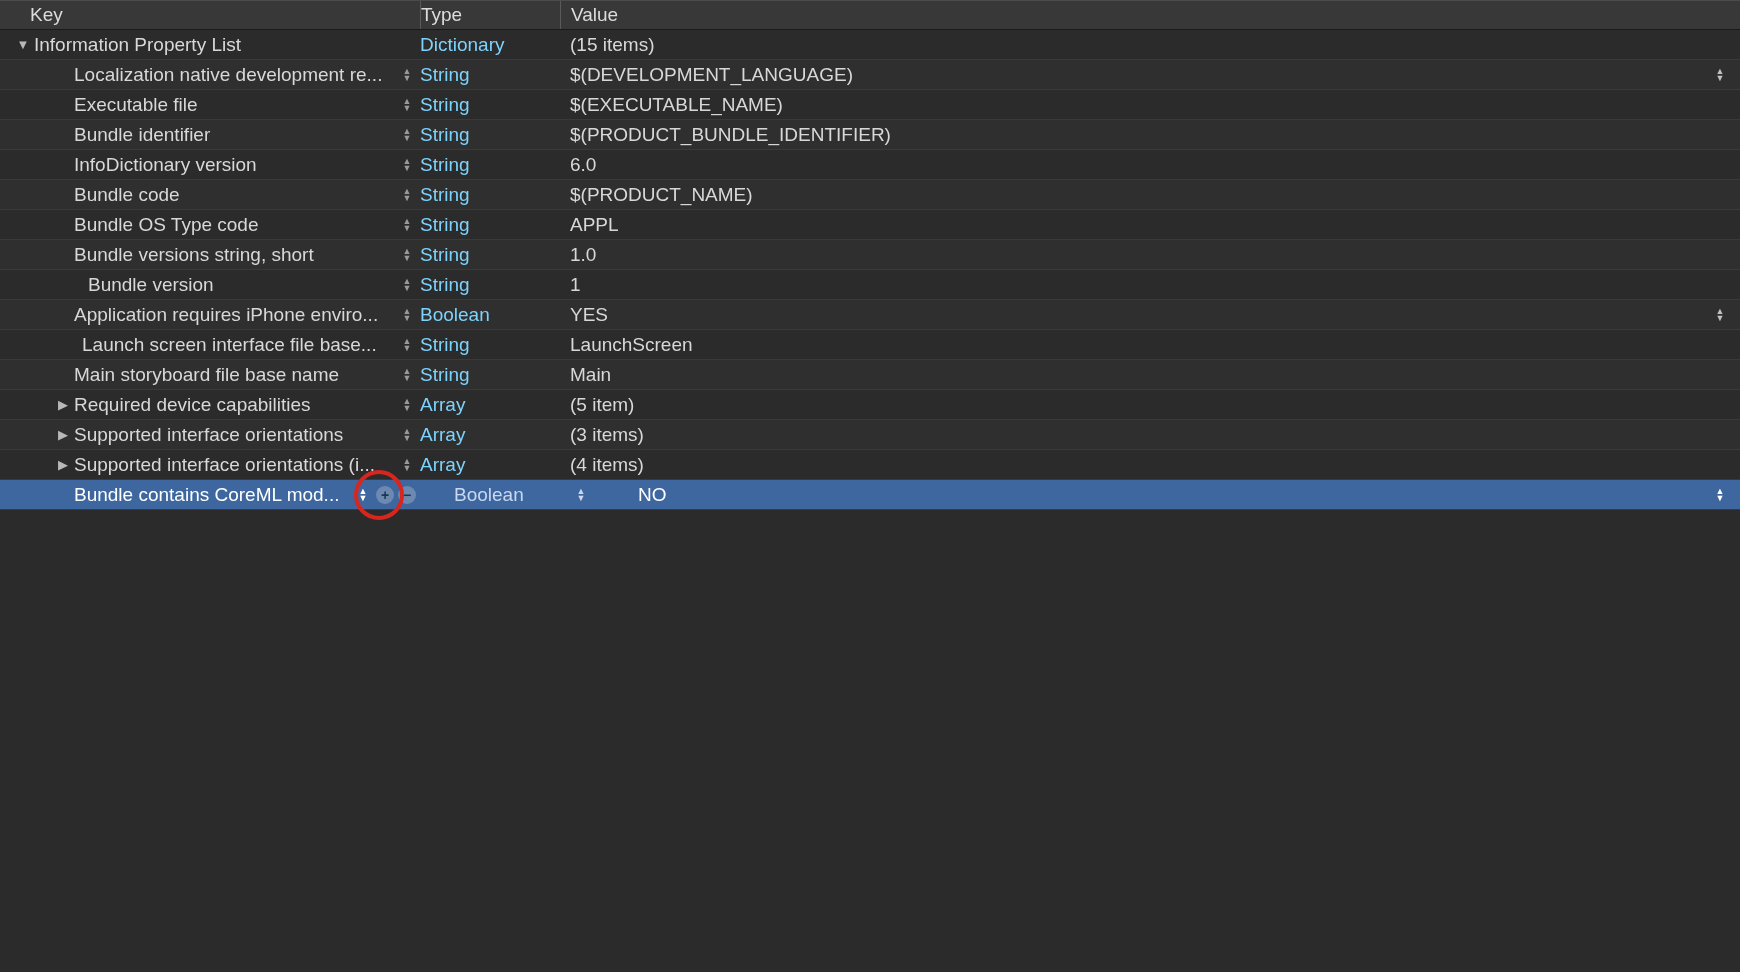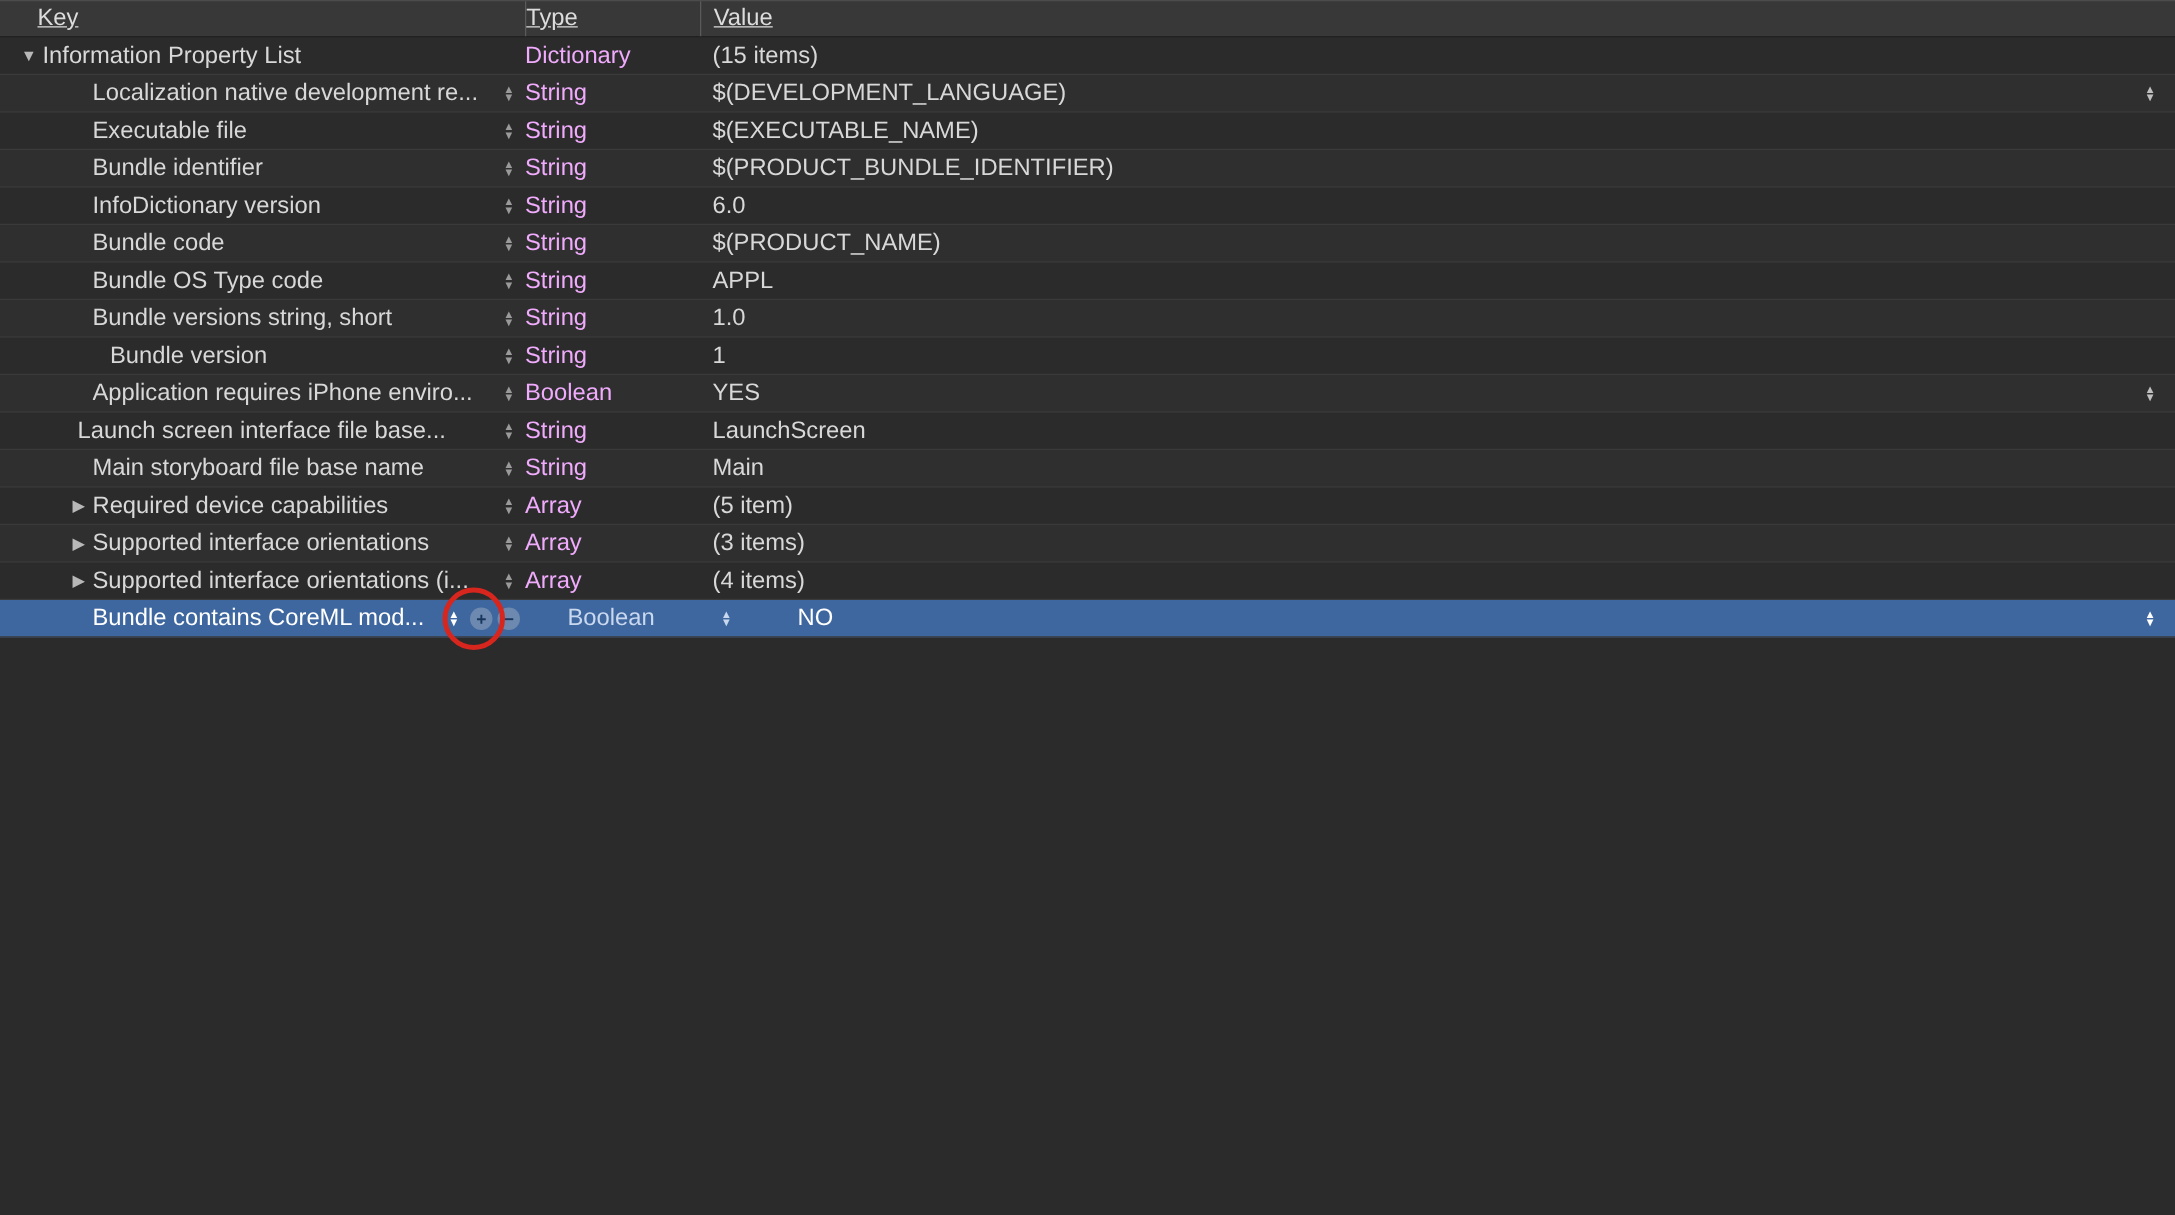--- a/index.html
+++ b/index.html
@@ -20,38 +20,37 @@
   }
   .header-row {
     display: flex;
     align-items: center;
     height: 30px;
     background: #383838;
     border-top: 1px solid #4c4c4c;
     border-bottom: 1px solid #1a1a1a;
     color: #dcdcdc;
     font-weight: 400;
-    text-decoration: underline;
   }
   .col-key   { width: 420px; padding-left: 30px; display:flex; align-items:center; height:100%; }
   .col-type  { width: 140px; padding-left: 0; display:flex; align-items:center; height:100%; }
   .col-value { flex: 1;      padding-left: 10px; display:flex; align-items:center; height:100%; }
   .header-row .col-type,
   .header-row .col-value { border-left: 1px solid #5a5a5a; }
   .body { flex:1; background:#2b2b2b; }
   .row {
     display: flex;
     align-items: center;
     height: 30px;
     border-bottom: 1px solid #3a3a3a;
     position: relative;
   }
   .row.alt { background:#2f2f2f; }
   .row.selected { background:#3e679f; color:#fff;gap:34px; }
-  .row .col-type { color:#f0abfc; }
+  .row .col-type { color:#7dd3fc; }
   .row.selected .col-type { color:#c9d8ef; }
   .key-content {
     display:flex; align-items:center; width:100%; height:100%;
     overflow:hidden;
   }
   .indent { display:inline-block; flex-shrink:0; }
   .disclosure {
     width: 14px;
     display:inline-flex;
     justify-content:center;
@@ -315,21 +314,21 @@
         </div>
         <div class="col-value">
           <span class="value-text">YES</span>
           <span class="value-stepper">
             <span>▲</span>
             <span>▼</span>
           </span>
         </div>
       </div>
       <div class="row">
-        <div class="col-key" style="padding-left: 4px; width: 420px;">
+        <div class="col-key" style="padding-left: 24px; width: 420px;">
           <div class="key-content">
             <span class="indent" style="width: 40px;"></span>
             <span class="disclosure" style="visibility: hidden;"></span>
             <span class="key-label">Launch screen interface file base...</span>
             <span class="stepper">
               <span>▲</span>
               <span>▼</span>
             </span>
           </div>
         </div>

